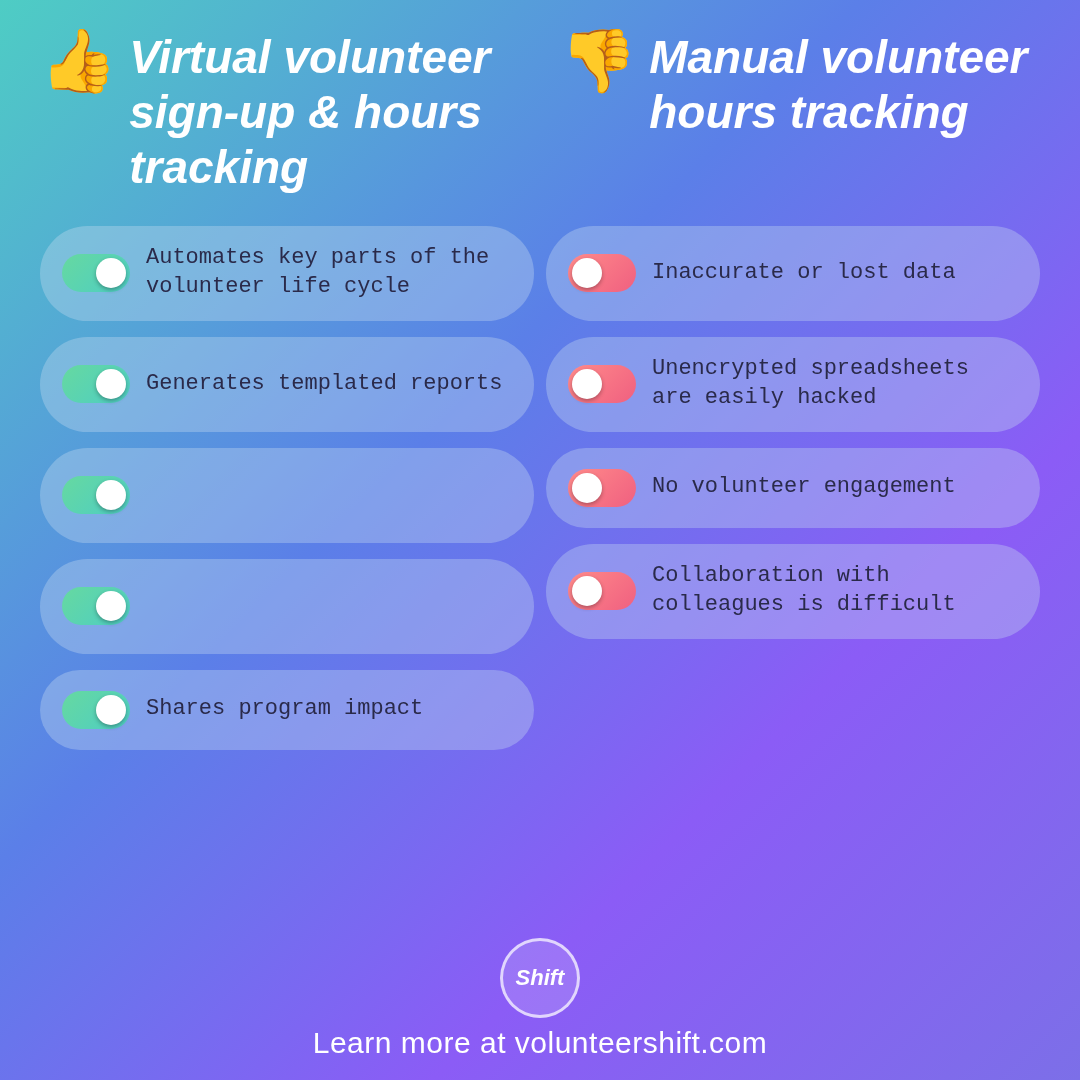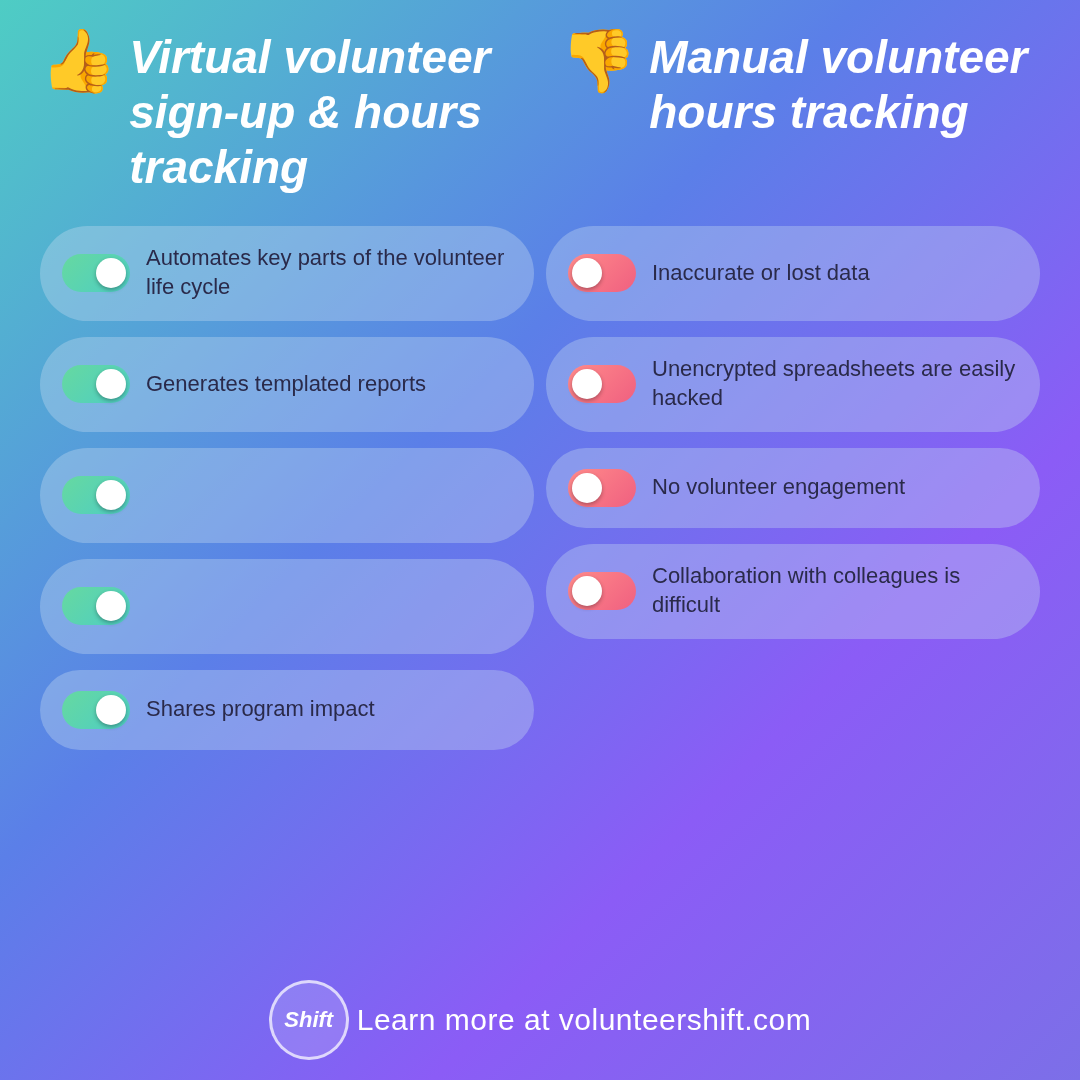--- a/index.html
+++ b/index.html
@@ -55,20 +55,21 @@
       line-height: 1.2;
       font-family: 'Arial', sans-serif;
     }
 
     
     .content-grid {
       display: flex;
       width: 100%;
       gap: 12px;
       flex: 1;
+      font-family: Liberation Mono, monospace;
     }
 
     .column {
       display: flex;
       flex-direction: column;
       gap: 16px;
       flex: 1;
     }
 
     
@@ -127,21 +128,21 @@
       right: 4px;
     }
 
     .toggle.off .toggle-knob {
       left: 4px;
     }
 
     
     .footer {
       display: flex;
-      flex-direction: row;
+      flex-direction: column;
       align-items: center;
       margin-top: 18px;
       gap: 8px;
     }
 
     .logo-circle {
       width: 80px;
       height: 80px;
       border-radius: 50%;
       border: 3px solid rgba(255,255,255,0.7);

